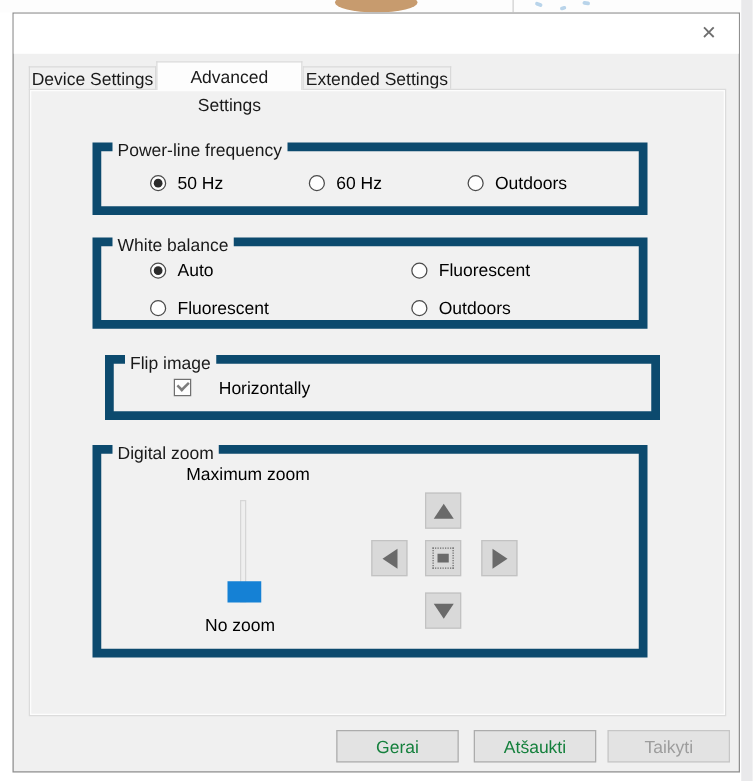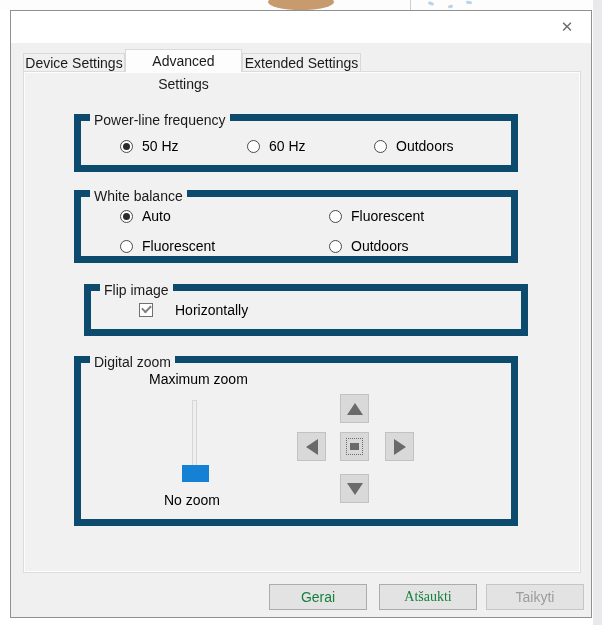--- a/index.html
+++ b/index.html
@@ -97,21 +97,21 @@
     display:flex;align-items:center;justify-content:center;
   }
   .center-glyph span{display:block;width:9px;height:7px;background:#6a6a6a;}
   
   .btn{
     position:absolute;top:573px;width:98px;height:26px;box-sizing:border-box;
     background:#e3e3e3;border:1px solid #acacac;font-size:14px;color:#15803d;
     text-align:center;line-height:24px;cursor:pointer;
   }
   .btn-ok{left:258px;}
-  .btn-cancel{left:368px;font-family:Liberation Serif, serif;}
+  .btn-cancel{left:368px;}
   .btn-apply{left:475px;border-color:#c6c6c6;color:#9d9d9d;cursor:default;}
 </style>
 </head>
 <body>
 
 <div class="bg-topstrip">
   <div class="bg-face"></div>
   <div class="bg-line"></div>
   <div class="bg-speck" style="left:428px;top:2px;width:6px;height:3px;transform:rotate(20deg);"></div>
   <div class="bg-speck" style="left:448px;top:5px;width:5px;height:3px;transform:rotate(-15deg);"></div>

